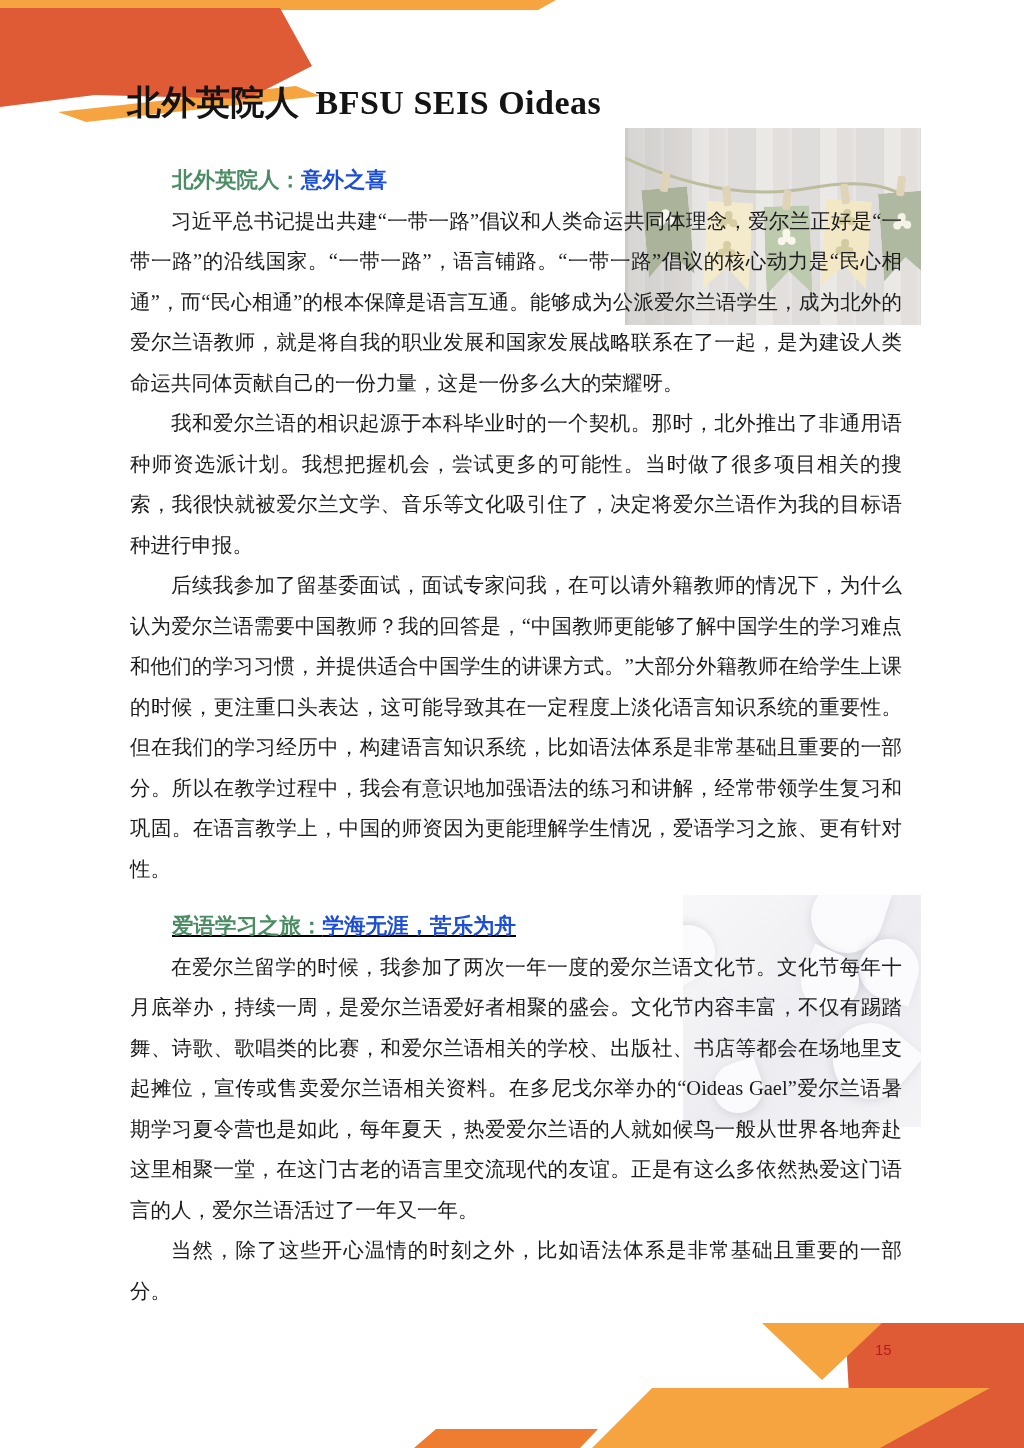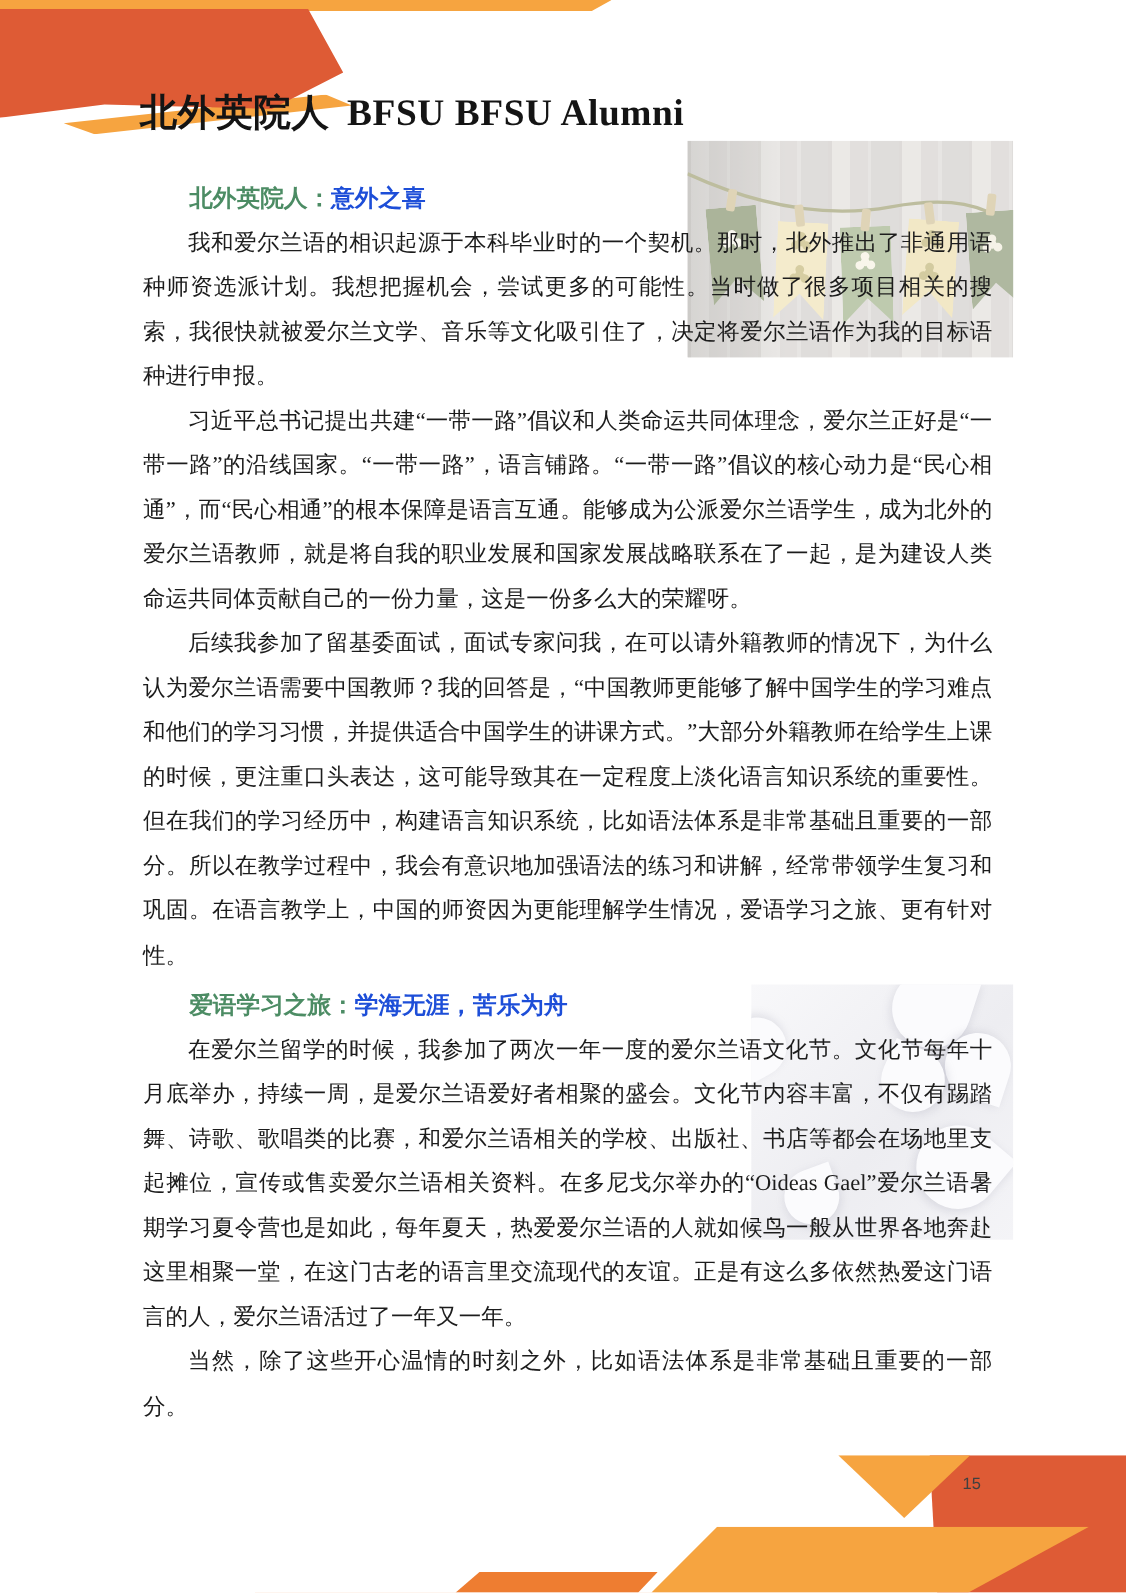--- a/index.html
+++ b/index.html
@@ -38,41 +38,41 @@
   .petal{position:absolute;background:#fbfbfd;border-radius:50% 0 50% 50%;
       box-shadow:0 3px 9px rgba(130,130,155,.22);}
 
   
   .content{position:absolute;left:130px;top:160px;width:772px;z-index:2;}
   .sec-heading{margin:0;padding-left:42px;font-size:21.5px;font-weight:bold;line-height:40.5px;}
   .sec-heading .pre{color:#4C8C64;}
   .sec-heading .rest{color:#1d4ed8;}
   .content p{margin:0;font-size:20.5px;line-height:40.5px;color:#1c1c1c;
       text-align:justify;text-indent:2em;}
-  .sec2 .sec-heading{margin-top:5px;}
+  .sec2 .sec-heading{margin-top:17px;text-decoration:underline;}
 
   
   .bot-red{background:#DE5B35;clip-path:polygon(845px 1323px,1024px 1323px,1024px 1448px,852px 1448px);z-index:3;}
   .bot-tri{background:#F6A440;clip-path:polygon(762px 1323px,882px 1323px,822px 1380px);z-index:4;}
   .bot-band{background:#F6A440;clip-path:polygon(652px 1388px,990px 1388px,880px 1448px,592px 1448px);z-index:4;}
   .bot-sliver{background:#EE7D31;clip-path:polygon(436px 1429px,598px 1429px,580px 1448px,414px 1448px);z-index:4;}
-  .page-number{position:absolute;left:875px;top:1341px;z-index:6;font-size:15px;color:#404040;
+  .page-number{position:absolute;left:875px;top:1341px;z-index:6;font-size:15px;color:#b91c1c;
       font-family:"Liberation Sans","DejaVu Sans",sans-serif;}
 </style>
 </head>
 <body>
 
 <div class="page">
 
   <div class="top-strip"></div>
   <div class="amber-ribbon"></div>
   <div class="red-flag"></div>
 
   <div class="page-title">
-    <span class="zh">北外英院人</span><span class="en">BFSU BFSU Alumni</span>
+    <span class="zh">北外英院人</span><span class="en">BFSU SEIS Oideas</span>
   </div>
 
   <div class="photo1">
     <div class="wood"></div>
     <div class="shade"></div>
     <svg width="296" height="197">
       <path d="M0,30 C70,62 130,70 185,60 S270,58 296,78" stroke="#8d8d58" stroke-width="3" fill="none"></path>
     </svg>
     <div class="pflag" style="left:20px;top:60px;background:#6f7f52;transform:rotate(-5deg);">
       <div class="clover" style="left:18px;top:26px;background:#f2efe2;box-shadow:0 -5px 0 #f2efe2,-5px 3px 0 #f2efe2,5px 3px 0 #f2efe2;"></div>
@@ -104,22 +104,22 @@
     <div class="petal" style="left:176px;top:44px;width:60px;height:60px;transform:rotate(108deg);"></div>
     <div class="petal" style="left:118px;top:58px;width:58px;height:58px;transform:rotate(-66deg);"></div>
     <div class="petal" style="left:150px;top:128px;width:76px;height:76px;transform:rotate(40deg);"></div>
     <div class="petal" style="left:-22px;top:30px;width:54px;height:54px;transform:rotate(150deg);"></div>
     <div class="petal" style="left:30px;top:168px;width:50px;height:50px;transform:rotate(-20deg);"></div>
   </div>
 
   <div class="content">
     <div class="sec1">
       <h2 class="sec-heading"><span class="pre">北外英院人：</span><span class="rest">意外之喜</span></h2>
+      <p>习近平总书记提出共建“一带一路”倡议和人类命运共同体理念，爱尔兰正好是“一带一路”的沿线国家。“一带一路”，语言铺路。“一带一路”倡议的核心动力是“民心相通”，而“民心相通”的根本保障是语言互通。能够成为公派爱尔兰语学生，成为北外的爱尔兰语教师，就是将自我的职业发展和国家发展战略联系在了一起，是为建设人类命运共同体贡献自己的一份力量，这是一份多么大的荣耀呀。</p>
       <p>我和爱尔兰语的相识起源于本科毕业时的一个契机。那时，北外推出了非通用语种师资选派计划。我想把握机会，尝试更多的可能性。当时做了很多项目相关的搜索，我很快就被爱尔兰文学、音乐等文化吸引住了，决定将爱尔兰语作为我的目标语种进行申报。</p>
-      <p>习近平总书记提出共建“一带一路”倡议和人类命运共同体理念，爱尔兰正好是“一带一路”的沿线国家。“一带一路”，语言铺路。“一带一路”倡议的核心动力是“民心相通”，而“民心相通”的根本保障是语言互通。能够成为公派爱尔兰语学生，成为北外的爱尔兰语教师，就是将自我的职业发展和国家发展战略联系在了一起，是为建设人类命运共同体贡献自己的一份力量，这是一份多么大的荣耀呀。</p>
       <p>后续我参加了留基委面试，面试专家问我，在可以请外籍教师的情况下，为什么认为爱尔兰语需要中国教师？我的回答是，“中国教师更能够了解中国学生的学习难点和他们的学习习惯，并提供适合中国学生的讲课方式。”大部分外籍教师在给学生上课的时候，更注重口头表达，这可能导致其在一定程度上淡化语言知识系统的重要性。但在我们的学习经历中，构建语言知识系统，比如语法体系是非常基础且重要的一部分。所以在教学过程中，我会有意识地加强语法的练习和讲解，经常带领学生复习和巩固。在语言教学上，中国的师资因为更能理解学生情况，爱语学习之旅、更有针对性。</p>
     </div>
     <div class="sec2">
       <h2 class="sec-heading"><span class="pre">爱语学习之旅：</span><span class="rest">学海无涯，苦乐为舟</span></h2>
       <p>在爱尔兰留学的时候，我参加了两次一年一度的爱尔兰语文化节。文化节每年十月底举办，持续一周，是爱尔兰语爱好者相聚的盛会。文化节内容丰富，不仅有踢踏舞、诗歌、歌唱类的比赛，和爱尔兰语相关的学校、出版社、书店等都会在场地里支起摊位，宣传或售卖爱尔兰语相关资料。在多尼戈尔举办的“Oideas Gael”爱尔兰语暑期学习夏令营也是如此，每年夏天，热爱爱尔兰语的人就如候鸟一般从世界各地奔赴这里相聚一堂，在这门古老的语言里交流现代的友谊。正是有这么多依然热爱这门语言的人，爱尔兰语活过了一年又一年。</p>
       <p>当然，除了这些开心温情的时刻之外，比如语法体系是非常基础且重要的一部分。</p>
     </div>
   </div>
 
   <div class="overlay bot-red"></div>

